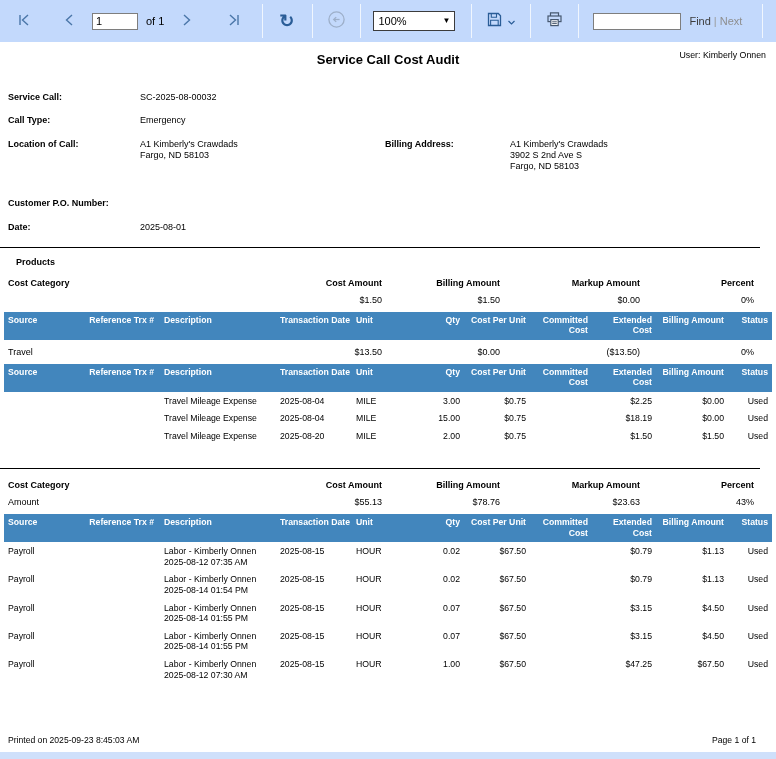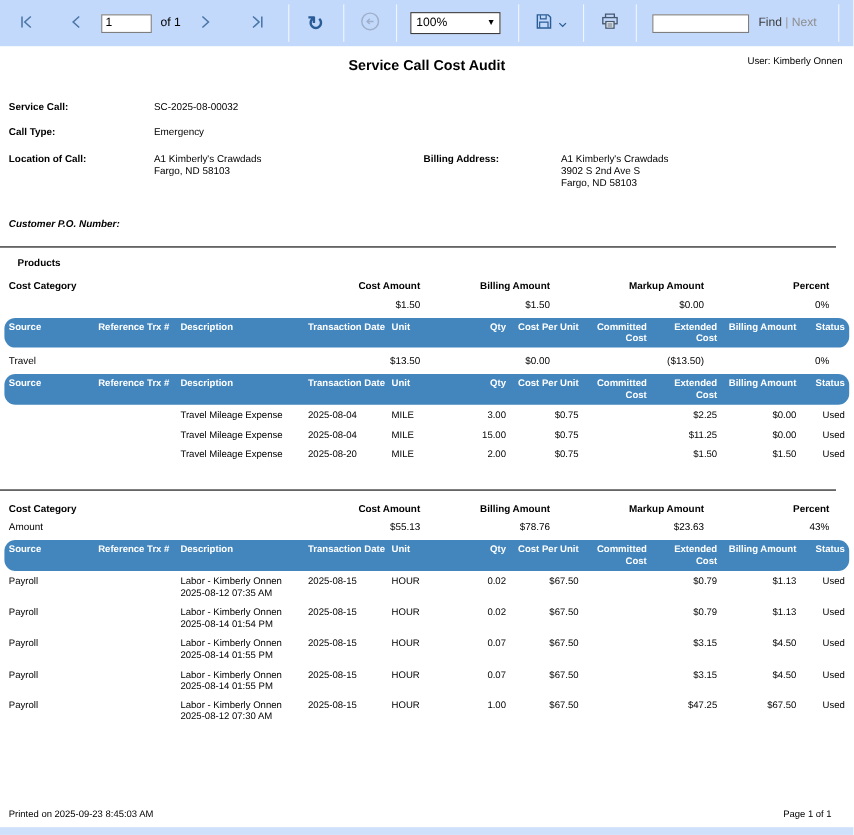--- a/index.html
+++ b/index.html
@@ -39,34 +39,34 @@
   
   .report-head{position:relative;height:30px;}
   .report-title{font-size:13px;font-weight:bold;text-align:center;padding-top:10px;}
   .user-label{position:absolute;top:8px;right:10px;font-size:8.8px;}
   .fields{margin:20px 8px 0;font-size:9px;line-height:1.25;}
   .frow{display:flex;margin-bottom:12px;}
   .flabel{width:132px;font-weight:bold;flex:0 0 132px;}
   .loc-row{margin-bottom:26px;}
   .loc-val{width:245px;flex:0 0 245px;}
   .blabel{width:125px;flex:0 0 125px;font-weight:bold;}
-  .po-row{font-style:italic;}
+  .po-row{}
   .rule{border-top:1px solid #000;margin-right:16px;}
   .section:first-child .rule{margin-top:14px;}
   .section:nth-child(2) .rule{margin-top:24px;}
   .sec-title{font-weight:bold;font-size:9px;margin:9px 0 0 16px;}
   .sum-row{display:grid;grid-template-columns:210px 172px 118px 140px 120px;
     font-size:9px;padding:0 8px;}
   .sum-head{font-weight:bold;margin-top:11px;}
   .sum-val{margin-top:7px;margin-bottom:7px;}
   .sc1,.sc2,.sc3{text-align:right;padding-right:8px;}
   .sc4{text-align:right;padding-right:14px;}
   .det-row{display:grid;
     grid-template-columns:72px 76px 118px 76px 70px 48px 66px 62px 64px 72px 36px;
-    font-size:8.7px;border-radius:10px;}
+    font-size:8.7px;}
   .det-head{background:var(--hdr);color:#fff;font-weight:bold;
     margin:5px 4px 0;padding:3px 4px 4px;line-height:1.2;}
   .det-val{padding:0 8px;}
   .det-val .dc{padding-top:4px;padding-bottom:3px;line-height:1.22;}
   .dc1,.dc5,.dc6,.dc7,.dc8,.dc9,.dc10{text-align:right;}
   .dc1{padding-right:2px;}
   .dc5,.dc6,.dc7,.dc8,.dc9{padding-right:8px;}
   .dc2{padding-left:8px;}
   .dc3{padding-left:6px;}
   .dc4{padding-left:6px;}
@@ -188,20 +188,24 @@
       <div>
         <div>A1 Kimberly's Crawdads</div>
         <div>3902 S 2nd Ave S</div>
         <div>Fargo, ND 58103</div>
       </div>
     </div>
     <div class="frow po-row">
       <div class="flabel">Customer P.O. Number:</div>
       <div></div>
     </div>
+    <div class="frow">
+      <div class="flabel">Date:</div>
+      <div>2025-08-01</div>
+    </div>
   </div>
 
   <div id="sections">
       <div class="section">
         <div class="rule"></div>
         <div class="sec-title">Products</div>
         <div class="sum-row sum-head">
           <div class="sc sc0">Cost Category</div>
           <div class="sc sc1">Cost Amount</div>
           <div class="sc sc2">Billing Amount</div>
@@ -267,21 +271,21 @@
           <div class="dc dc0"></div>
           <div class="dc dc1"></div>
           <div class="dc dc2">
             <div>Travel Mileage Expense</div>
           </div>
           <div class="dc dc3">2025-08-04</div>
           <div class="dc dc4">MILE</div>
           <div class="dc dc5">15.00</div>
           <div class="dc dc6">$0.75</div>
           <div class="dc dc7"></div>
-          <div class="dc dc8">$11.25</div>
+          <div class="dc dc8">$18.19</div>
           <div class="dc dc9">$0.00</div>
           <div class="dc dc10">Used</div>
         </div>
         <div class="det-row det-val">
           <div class="dc dc0"></div>
           <div class="dc dc1"></div>
           <div class="dc dc2">
             <div>Travel Mileage Expense</div>
           </div>
           <div class="dc dc3">2025-08-20</div>

